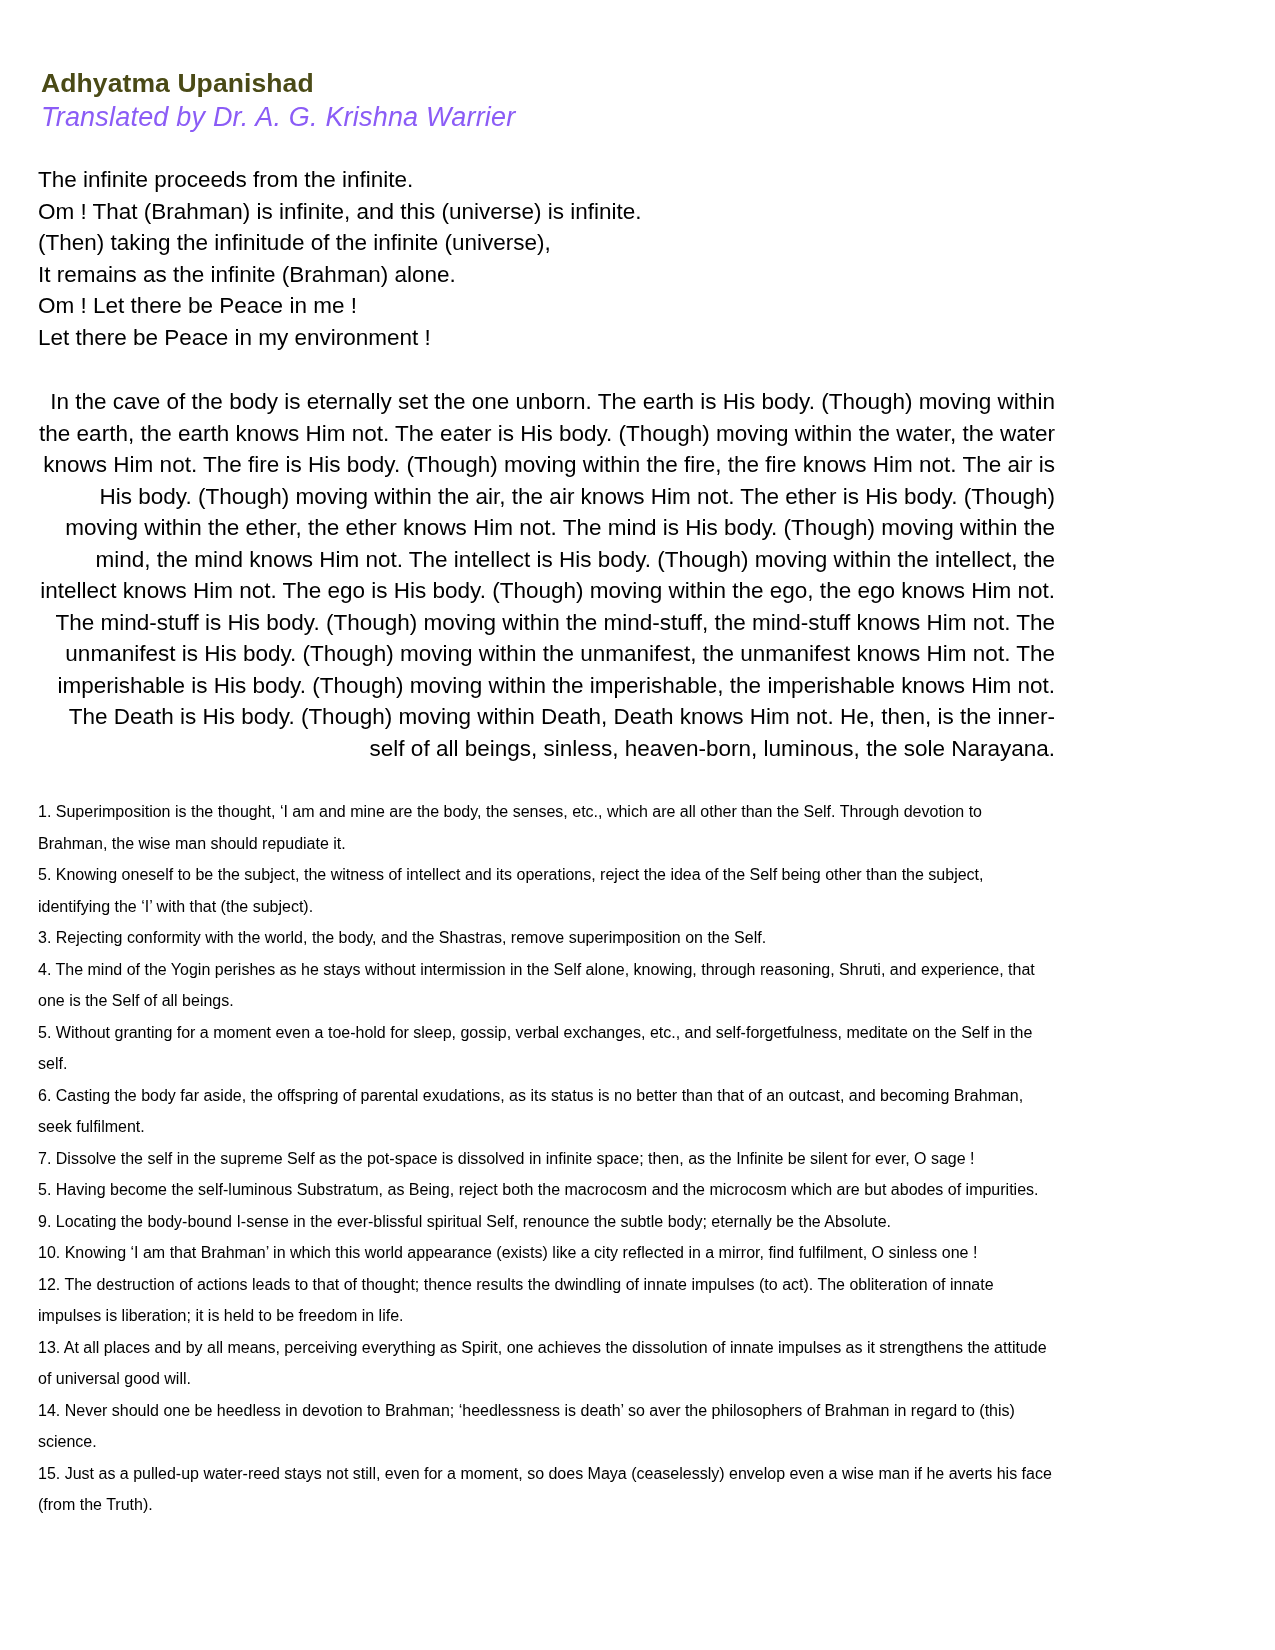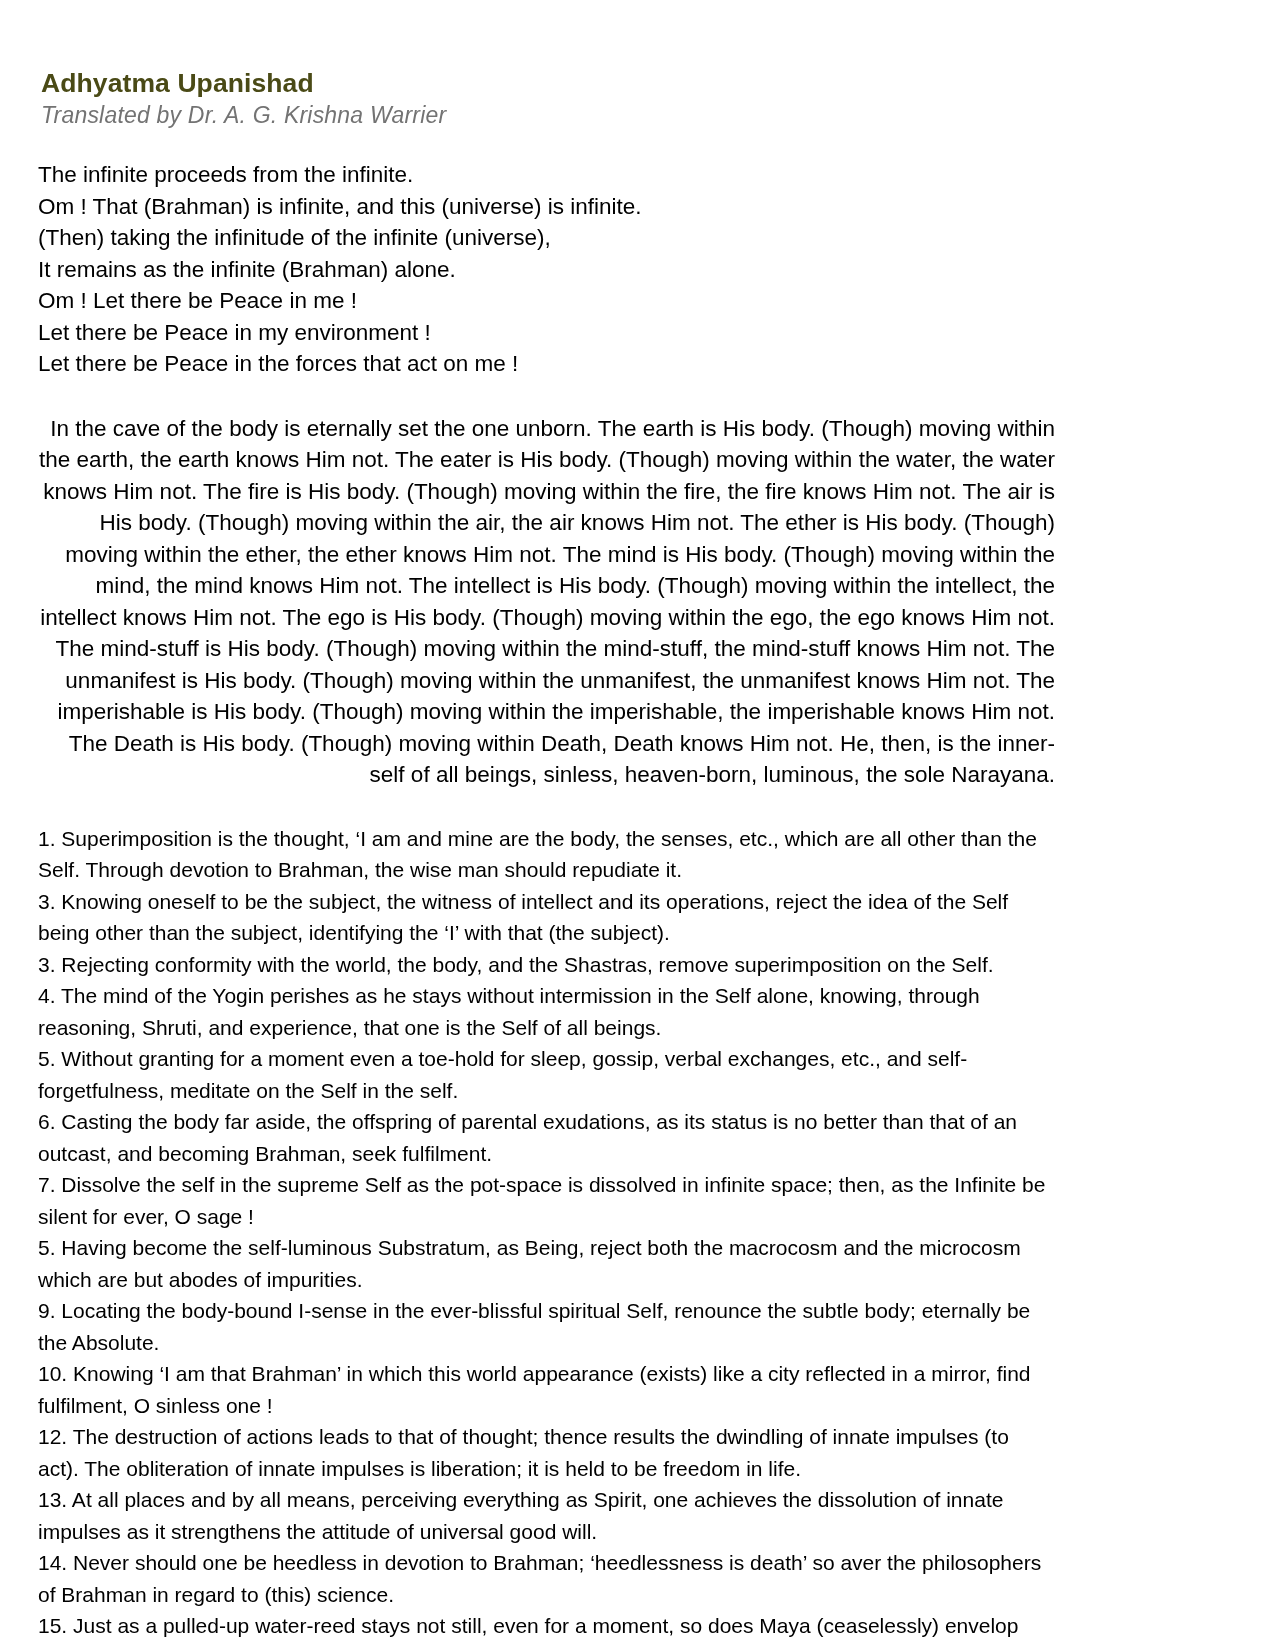--- a/index.html
+++ b/index.html
@@ -21,24 +21,24 @@
   }
   .doc-title {
     font-size: 26.5px;
     font-weight: bold;
     color: #4a4a16;
     line-height: 1.18;
     letter-spacing: 0.1px;
     margin: 0 0 2px 3px;
   }
   .doc-subtitle {
-    font-size: 23px;
+    font-size: 27px;
     font-style: italic;
     font-weight: normal;
-    color: #737373;
+    color: #8b5cf6;
     line-height: 1.22;
     margin: 0 0 0 3px;
     letter-spacing: 0.2px;
   }
   .invocation {
     margin-top: 30px;
   }
   .invocation .line {
     font-size: 22.5px;
     line-height: 31.5px;
@@ -47,48 +47,47 @@
   .body-para {
     margin-top: 33px;
     font-size: 22.5px;
     line-height: 31.5px;
     text-align: right;
   }
   .verse-list {
     margin-top: 32px;
   }
   .verse {
-    font-size: 21px;
+    font-size: 16px;
     line-height: 31.5px;
     text-align: left;
   }
 </style>
 </head>
 <body>
 
 <div class="page">
 
   <h1 class="doc-title">Adhyatma Upanishad</h1>
   <div class="doc-subtitle">Translated by Dr. A. G. Krishna Warrier</div>
 
   <div class="invocation">
     <div class="line">The infinite proceeds from the infinite.</div>
     <div class="line">Om ! That (Brahman) is infinite, and this (universe) is infinite.</div>
     <div class="line">(Then) taking the infinitude of the infinite (universe),</div>
     <div class="line">It remains as the infinite (Brahman) alone.</div>
     <div class="line">Om ! Let there be Peace in me !</div>
     <div class="line">Let there be Peace in my environment !</div>
-    <div class="line">Let there be Peace in the forces that act on me !</div>
   </div>
 
   <p class="body-para">In the cave of the body is eternally set the one unborn. The earth is His body. (Though) moving within the earth, the earth knows Him not. The eater is His body. (Though) moving within the water, the water knows Him not. The fire is His body. (Though) moving within the fire, the fire knows Him not. The air is His body. (Though) moving within the air, the air knows Him not. The ether is His body. (Though) moving within the ether, the ether knows Him not. The mind is His body. (Though) moving within the mind, the mind knows Him not. The intellect is His body. (Though) moving within the intellect, the intellect knows Him not. The ego is His body. (Though) moving within the ego, the ego knows Him not. The mind-stuff is His body. (Though) moving within the mind-stuff, the mind-stuff knows Him not. The unmanifest is His body. (Though) moving within the unmanifest, the unmanifest knows Him not. The imperishable is His body. (Though) moving within the imperishable, the imperishable knows Him not. The Death is His body. (Though) moving within Death, Death knows Him not. He, then, is the inner-self of all beings, sinless, heaven-born, luminous, the sole Narayana.</p>
 
   <div class="verse-list">
     <div class="verse">1. Superimposition is the thought, ‘I am and mine are the body, the senses, etc., which are all other than the Self. Through devotion to Brahman, the wise man should repudiate it.</div>
-    <div class="verse">3. Knowing oneself to be the subject, the witness of intellect and its operations, reject the idea of the Self being other than the subject, identifying the ‘I’ with that (the subject).</div>
+    <div class="verse">5. Knowing oneself to be the subject, the witness of intellect and its operations, reject the idea of the Self being other than the subject, identifying the ‘I’ with that (the subject).</div>
     <div class="verse">3. Rejecting conformity with the world, the body, and the Shastras, remove superimposition on the Self.</div>
     <div class="verse">4. The mind of the Yogin perishes as he stays without intermission in the Self alone, knowing, through reasoning, Shruti, and experience, that one is the Self of all beings.</div>
     <div class="verse">5. Without granting for a moment even a toe-hold for sleep, gossip, verbal exchanges, etc., and self-forgetfulness, meditate on the Self in the self.</div>
     <div class="verse">6. Casting the body far aside, the offspring of parental exudations, as its status is no better than that of an outcast, and becoming Brahman, seek fulfilment.</div>
     <div class="verse">7. Dissolve the self in the supreme Self as the pot-space is dissolved in infinite space; then, as the Infinite be silent for ever, O sage !</div>
     <div class="verse">5. Having become the self-luminous Substratum, as Being, reject both the macrocosm and the microcosm which are but abodes of impurities.</div>
     <div class="verse">9. Locating the body-bound I-sense in the ever-blissful spiritual Self, renounce the subtle body; eternally be the Absolute.</div>
     <div class="verse">10. Knowing ‘I am that Brahman’ in which this world appearance (exists) like a city reflected in a mirror, find fulfilment, O sinless one !</div>
     <div class="verse">12. The destruction of actions leads to that of thought; thence results the dwindling of innate impulses (to act). The obliteration of innate impulses is liberation; it is held to be freedom in life.</div>
     <div class="verse">13. At all places and by all means, perceiving everything as Spirit, one achieves the dissolution of innate impulses as it strengthens the attitude of universal good will.</div>

